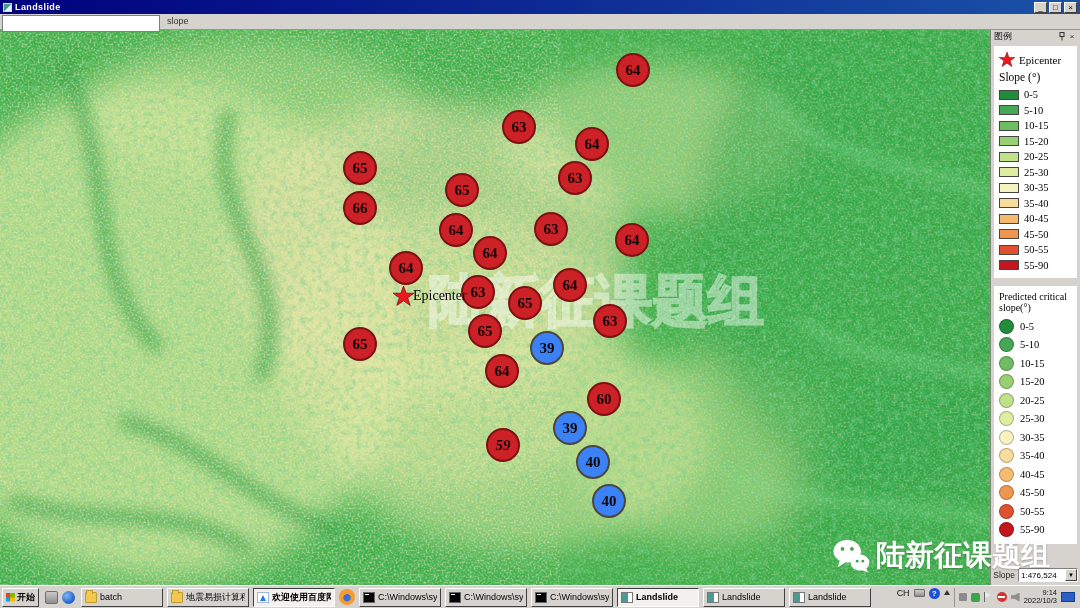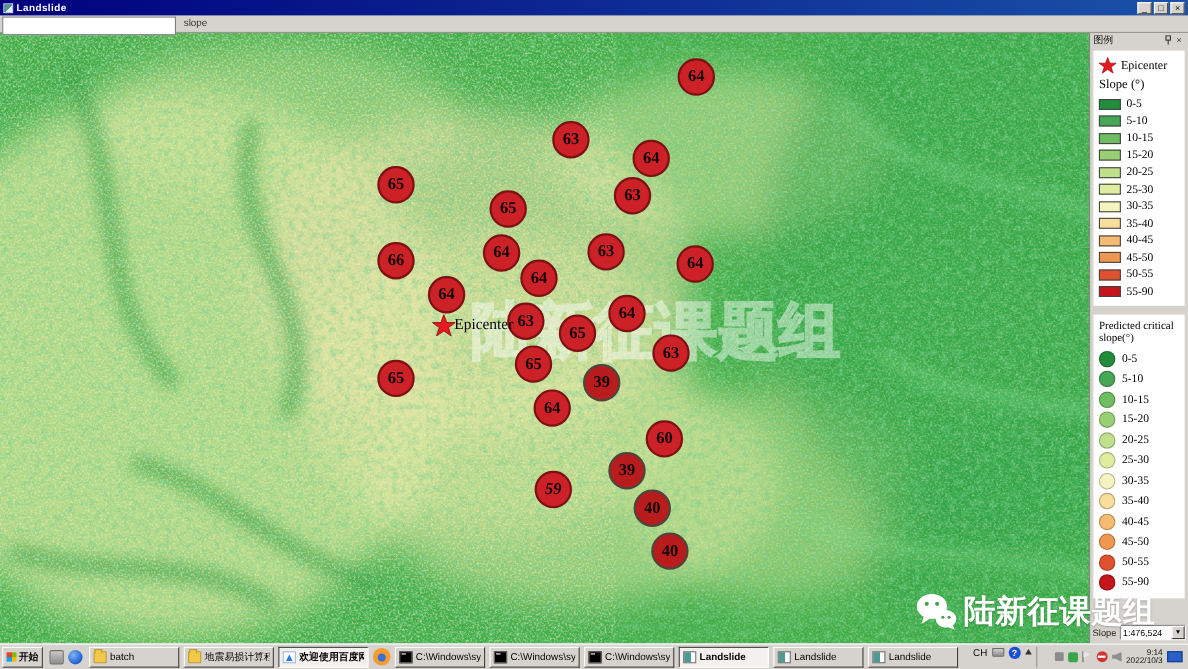--- a/index.html
+++ b/index.html
@@ -18,21 +18,21 @@
   .layer-combo{position:absolute;left:2px;top:15px;width:158px;height:17px;background:#fff;border:1px solid #7f7f7f;font-size:9px;z-index:21}
   .toolbar-text{position:absolute;left:167px;top:16px;font-size:9px;color:#333;z-index:21}
 
   
   .map{position:absolute;left:0;top:30px;width:1080px;height:555px;overflow:hidden;background:#3fae49;z-index:1}
   .map svg{display:block;width:100%;height:100%}
 
   #overlay{position:absolute;left:0;top:0;width:1080px;height:608px;z-index:4;pointer-events:none}
   .marker{position:absolute;width:34px;height:34px;border-radius:50%;display:flex;align-items:center;justify-content:center;font:bold 15px "Liberation Serif",serif;color:#130707;pointer-events:auto}
   .marker.high{background:#cb2127;border:2px solid #7c1114}
-  .marker.low{background:#b91c1c;border:2px solid #4d463c}
+  .marker.low{background:#3b82f6;border:2px solid #4d463c}
   .epicenter{position:absolute;display:flex;align-items:center;pointer-events:auto}
   .epicenter-label{font:14px "Liberation Serif",serif;color:#000;margin-left:-1px}
 
   .wm-center{position:absolute;left:428px;top:264px;font-size:56px;font-weight:bold;color:transparent;-webkit-text-stroke:2px rgba(255,255,255,.45);white-space:nowrap;z-index:3;pointer-events:none}
   .wm-corner{position:absolute;left:832px;top:536px;display:flex;align-items:center;gap:6px;z-index:6;pointer-events:none}
   .wm-corner-text{font-size:29px;font-weight:bold;color:#fff;text-shadow:0 1px 2px rgba(0,0,0,.25);white-space:nowrap}
 
   
   .legend-panel{position:absolute;right:0;top:30px;width:90px;height:555px;background:#d6d3ce;border-left:1px solid #8a867f;z-index:5}
   .lp-header{height:13px;display:flex;align-items:center;padding:0 3px;font-size:9px;font-weight:normal;color:#111}
@@ -71,21 +71,21 @@
   .icon-folder{background:#f2c94c;border:1px solid #c29a33;border-radius:1px}
   .icon-folder::before{content:"";position:absolute;left:0;top:-3px;width:5px;height:3px;background:#f2c94c;border:1px solid #c29a33;border-bottom:none}
   .icon-baidu{background:#fff;border:1px solid #9db6da}
   .icon-baidu::before{content:"";position:absolute;left:2px;top:2px;border-left:3.5px solid transparent;border-right:3.5px solid transparent;border-bottom:6px solid #2a78f0}
   .icon-cmd{background:#000;border:1px solid #666}
   .icon-cmd::before{content:"";position:absolute;left:1px;top:1px;width:4px;height:1.5px;background:#fff}
   .icon-app{background:linear-gradient(90deg,#4d9a94 60%,#fff 60%);border:1px solid #777}
   .tb-ico.icon-firefox{width:16px;height:16px;border-radius:50%;background:radial-gradient(circle at 50% 55%,#3b6fd4 0 28%,#f79b2e 34% 68%,#d9640a 100%)}
 
   .tray{margin-left:auto;display:flex;align-items:flex-start;gap:4px;flex:0 0 auto;height:19px;padding:0 3px}
-  .tray-group{display:flex;align-items:center;gap:4px;border-left:1px solid #9a968f;padding-left:16px;height:19px}
+  .tray-group{display:flex;align-items:center;gap:4px;border-left:1px solid #9a968f;padding-left:4px;height:19px}
   .tray-lang{font-size:9px;color:#111}
   .tray-ico{display:inline-block}
   .printer-icon{width:11px;height:8px;background:linear-gradient(180deg,#cfcfcf,#8f8f8f);border:1px solid #6b6b6b;border-radius:1px}
   .help-icon{width:11px;height:11px;border-radius:50%;background:#1b4fd8;color:#fff;font-size:8px;font-weight:bold;line-height:11px;text-align:center}
   .help-icon::before{content:"?"}
   .expand-arrow{width:0;height:0;border-left:3px solid transparent;border-right:3px solid transparent;border-bottom:5px solid #333;margin-top:-2px}
   .pen-icon{width:8px;height:8px;background:#8b8b8b;border-radius:1px}
   .green-dot-icon{width:9px;height:9px;background:#3aa64c;border-radius:2px}
   .flag-tray-icon{width:9px;height:10px;border-left:1.5px solid #666;position:relative}
   .flag-tray-icon::before{content:"";position:absolute;left:0;top:0;width:0;height:0;border-top:3px solid transparent;border-bottom:3px solid transparent;border-left:6px solid #e8e8e8}
@@ -163,21 +163,21 @@
 
   <div class="wm-center">陆新征课题组</div>
 
   <div id="overlay">
       <div class="marker high" style="left: 616px; top: 53px;">64</div>
       <div class="marker high" style="left: 502px; top: 110px;">63</div>
       <div class="marker high" style="left: 575px; top: 127px;">64</div>
       <div class="marker high" style="left: 343px; top: 151px;">65</div>
       <div class="marker high" style="left: 558px; top: 161px;">63</div>
       <div class="marker high" style="left: 445px; top: 173px;">65</div>
-      <div class="marker high" style="left: 343px; top: 220px;">66</div>
+      <div class="marker high" style="left: 343px; top: 191px;">66</div>
       <div class="marker high" style="left: 439px; top: 213px;">64</div>
       <div class="marker high" style="left: 534px; top: 212px;">63</div>
       <div class="marker high" style="left: 615px; top: 223px;">64</div>
       <div class="marker high" style="left: 473px; top: 236px;">64</div>
       <div class="marker high" style="left: 389px; top: 251px;">64</div>
       <div class="marker high" style="left: 553px; top: 268px;">64</div>
       <div class="marker high" style="left: 461px; top: 275px;">63</div>
       <div class="marker high" style="left: 508px; top: 286px;">65</div>
       <div class="marker high" style="left: 593px; top: 304px;">63</div>
       <div class="marker high" style="left: 468px; top: 314px;">65</div>

